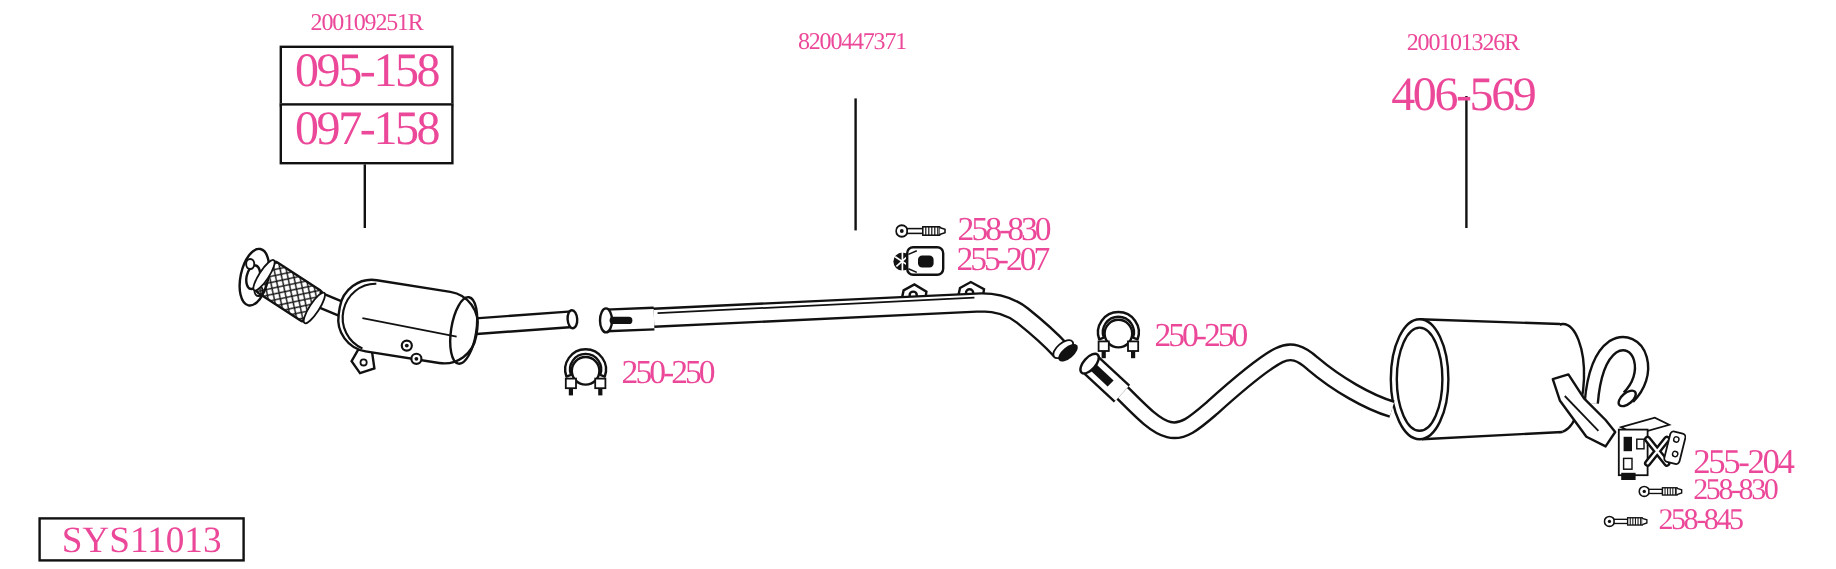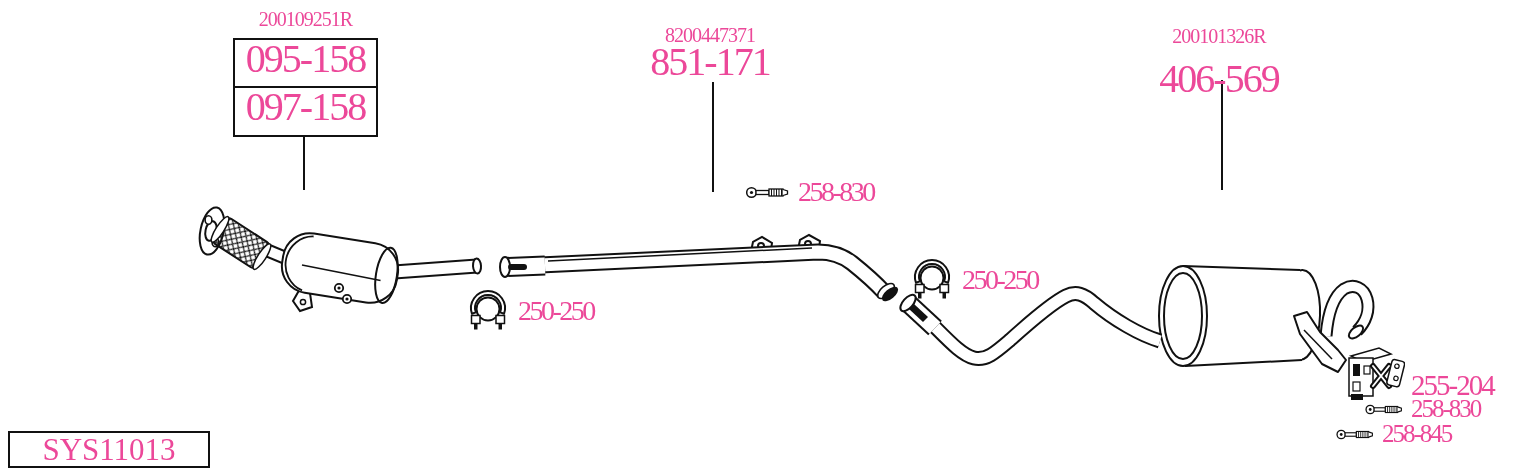--- a/index.html
+++ b/index.html
@@ -12,22 +12,22 @@
   .oe{font-size:20px;letter-spacing:-1px;white-space:nowrap;text-align:center;width:100%;}
   .bignum{font-size:40px;letter-spacing:-2px;white-space:nowrap;text-align:center;width:100%;}
   .boxed{border:2.5px solid #111;height:51px;line-height:38px;background:#fff;box-sizing:border-box;}
   .group{position:absolute;}
   .group > div{position:absolute;left:0;}
   .callout{position:absolute;display:flex;align-items:center;}
   .callout .lbl{font-size:28px;letter-spacing:-2.5px;white-space:nowrap;}
   .callout.small .lbl{font-size:25px;letter-spacing:-2px;}
   .lone-lbl{position:absolute;font-size:29px;letter-spacing:-2px;white-space:nowrap;}
   .syscode{
-    position:absolute;border:2px solid #111;width:202px;height:37px;line-height:34px;
-    font-size:31px;text-align:center;box-sizing:border-box;background:#fff;
+    position:absolute;border:2px solid #111;width:172px;height:37px;line-height:34px;
+    font-size:31px;text-align:center;box-sizing:border-box;background:#fff;margin-left:24px;
   }
   svg{display:block;}
 </style>
 </head>
 <body>
 
 <div class="canvas">
 
   <svg class="diagram-svg" width="1530" height="474" viewBox="0 0 1530 474">
     <defs>
@@ -133,40 +133,50 @@
   </svg>
 
   <div class="group" style="left:233px;top:8px;width:145px;height:122px;">
     <div class="oe" style="top:0;">200109251R</div>
     <div class="bignum boxed" style="top:30px;width:145px;">095-158</div>
     <div class="bignum boxed" style="top:78px;width:145px;">097-158</div>
   </div>
 
   <div class="group" style="left:640px;top:8px;width:140px;height:75px;">
     <div class="oe" style="top:16px;">8200447371</div>
-    <div class="bignum" style="top:30px;">851-171</div>
   </div>
 
   <div class="group" style="left:1148px;top:25px;width:142px;height:75px;">
     <div class="oe" style="top:0;">200101326R</div>
     <div class="bignum" style="top:30px;">406-569</div>
   </div>
 
   <div class="callout" style="left:746px;top:176px;gap:8px;">
     <svg width="44" height="15" viewBox="0 0 44 15">
       <circle cx="5.5" cy="7.5" r="4.8" fill="#fff" stroke="#111" stroke-width="1.5"></circle>
       <circle cx="5.5" cy="7.5" r="1.6" fill="#111"></circle>
       <rect x="10" y="5.5" width="13" height="4" fill="#fff" stroke="#111" stroke-width="1.3"></rect>
       <rect x="23" y="4" width="14" height="7" fill="#fff" stroke="#111" stroke-width="1.3"></rect>
       <path d="M25.5,4 v7 M28,4 v7 M30.5,4 v7 M33,4 v7 M35.5,4 v7" stroke="#111" stroke-width="1"></path>
       <path d="M37,4.5 L41.5,6 L41.5,9 L37,10.5" fill="#fff" stroke="#111" stroke-width="1.3"></path>
     </svg>
     <span class="lbl">258-830</span>
   </div>
 
+  <div class="callout" style="left:744px;top:201px;gap:7px;">
+    <svg width="46" height="27" viewBox="0 0 46 27">
+      <circle cx="8" cy="14" r="7.5" fill="#111"></circle>
+      <path d="M2,10 L14,18 M3,18 L13,9 M8,6 L8,22" stroke="#fff" stroke-width="1.4"></path>
+      <rect x="12" y="2" width="30" height="23" rx="5" fill="#fff" stroke="#111" stroke-width="2"></rect>
+      <rect x="21" y="9" width="13" height="10" rx="3.5" fill="#111"></rect>
+      <line x1="13" y1="8" x2="20" y2="5" stroke="#111" stroke-width="1.3"></line>
+      <line x1="13" y1="20" x2="20" y2="23" stroke="#111" stroke-width="1.3"></line>
+    </svg>
+    <span class="lbl">255-207</span>
+  </div>
 
   <div class="callout" style="left:466px;top:288px;gap:8px;">
     <svg width="44" height="46" viewBox="0 0 44 46">
       <circle cx="22" cy="21" r="11.5" fill="#fff" stroke="#111" stroke-width="2"></circle>
       <path d="M6,25.8 A17,17 0 1 1 38,25.8 L34.2,24.4 A13,13 0 1 0 9.8,24.4 Z" fill="#fff" stroke="#111" stroke-width="2" stroke-linejoin="round"></path>
       <rect x="5.5" y="27.5" width="8.5" height="8" fill="#fff" stroke="#111" stroke-width="1.5"></rect>
       <rect x="30" y="27.5" width="8.5" height="8" fill="#fff" stroke="#111" stroke-width="1.5"></rect>
       <rect x="8" y="35.5" width="3.5" height="6" fill="#111"></rect>
       <rect x="32.5" y="35.5" width="3.5" height="6" fill="#111"></rect>
     </svg>

